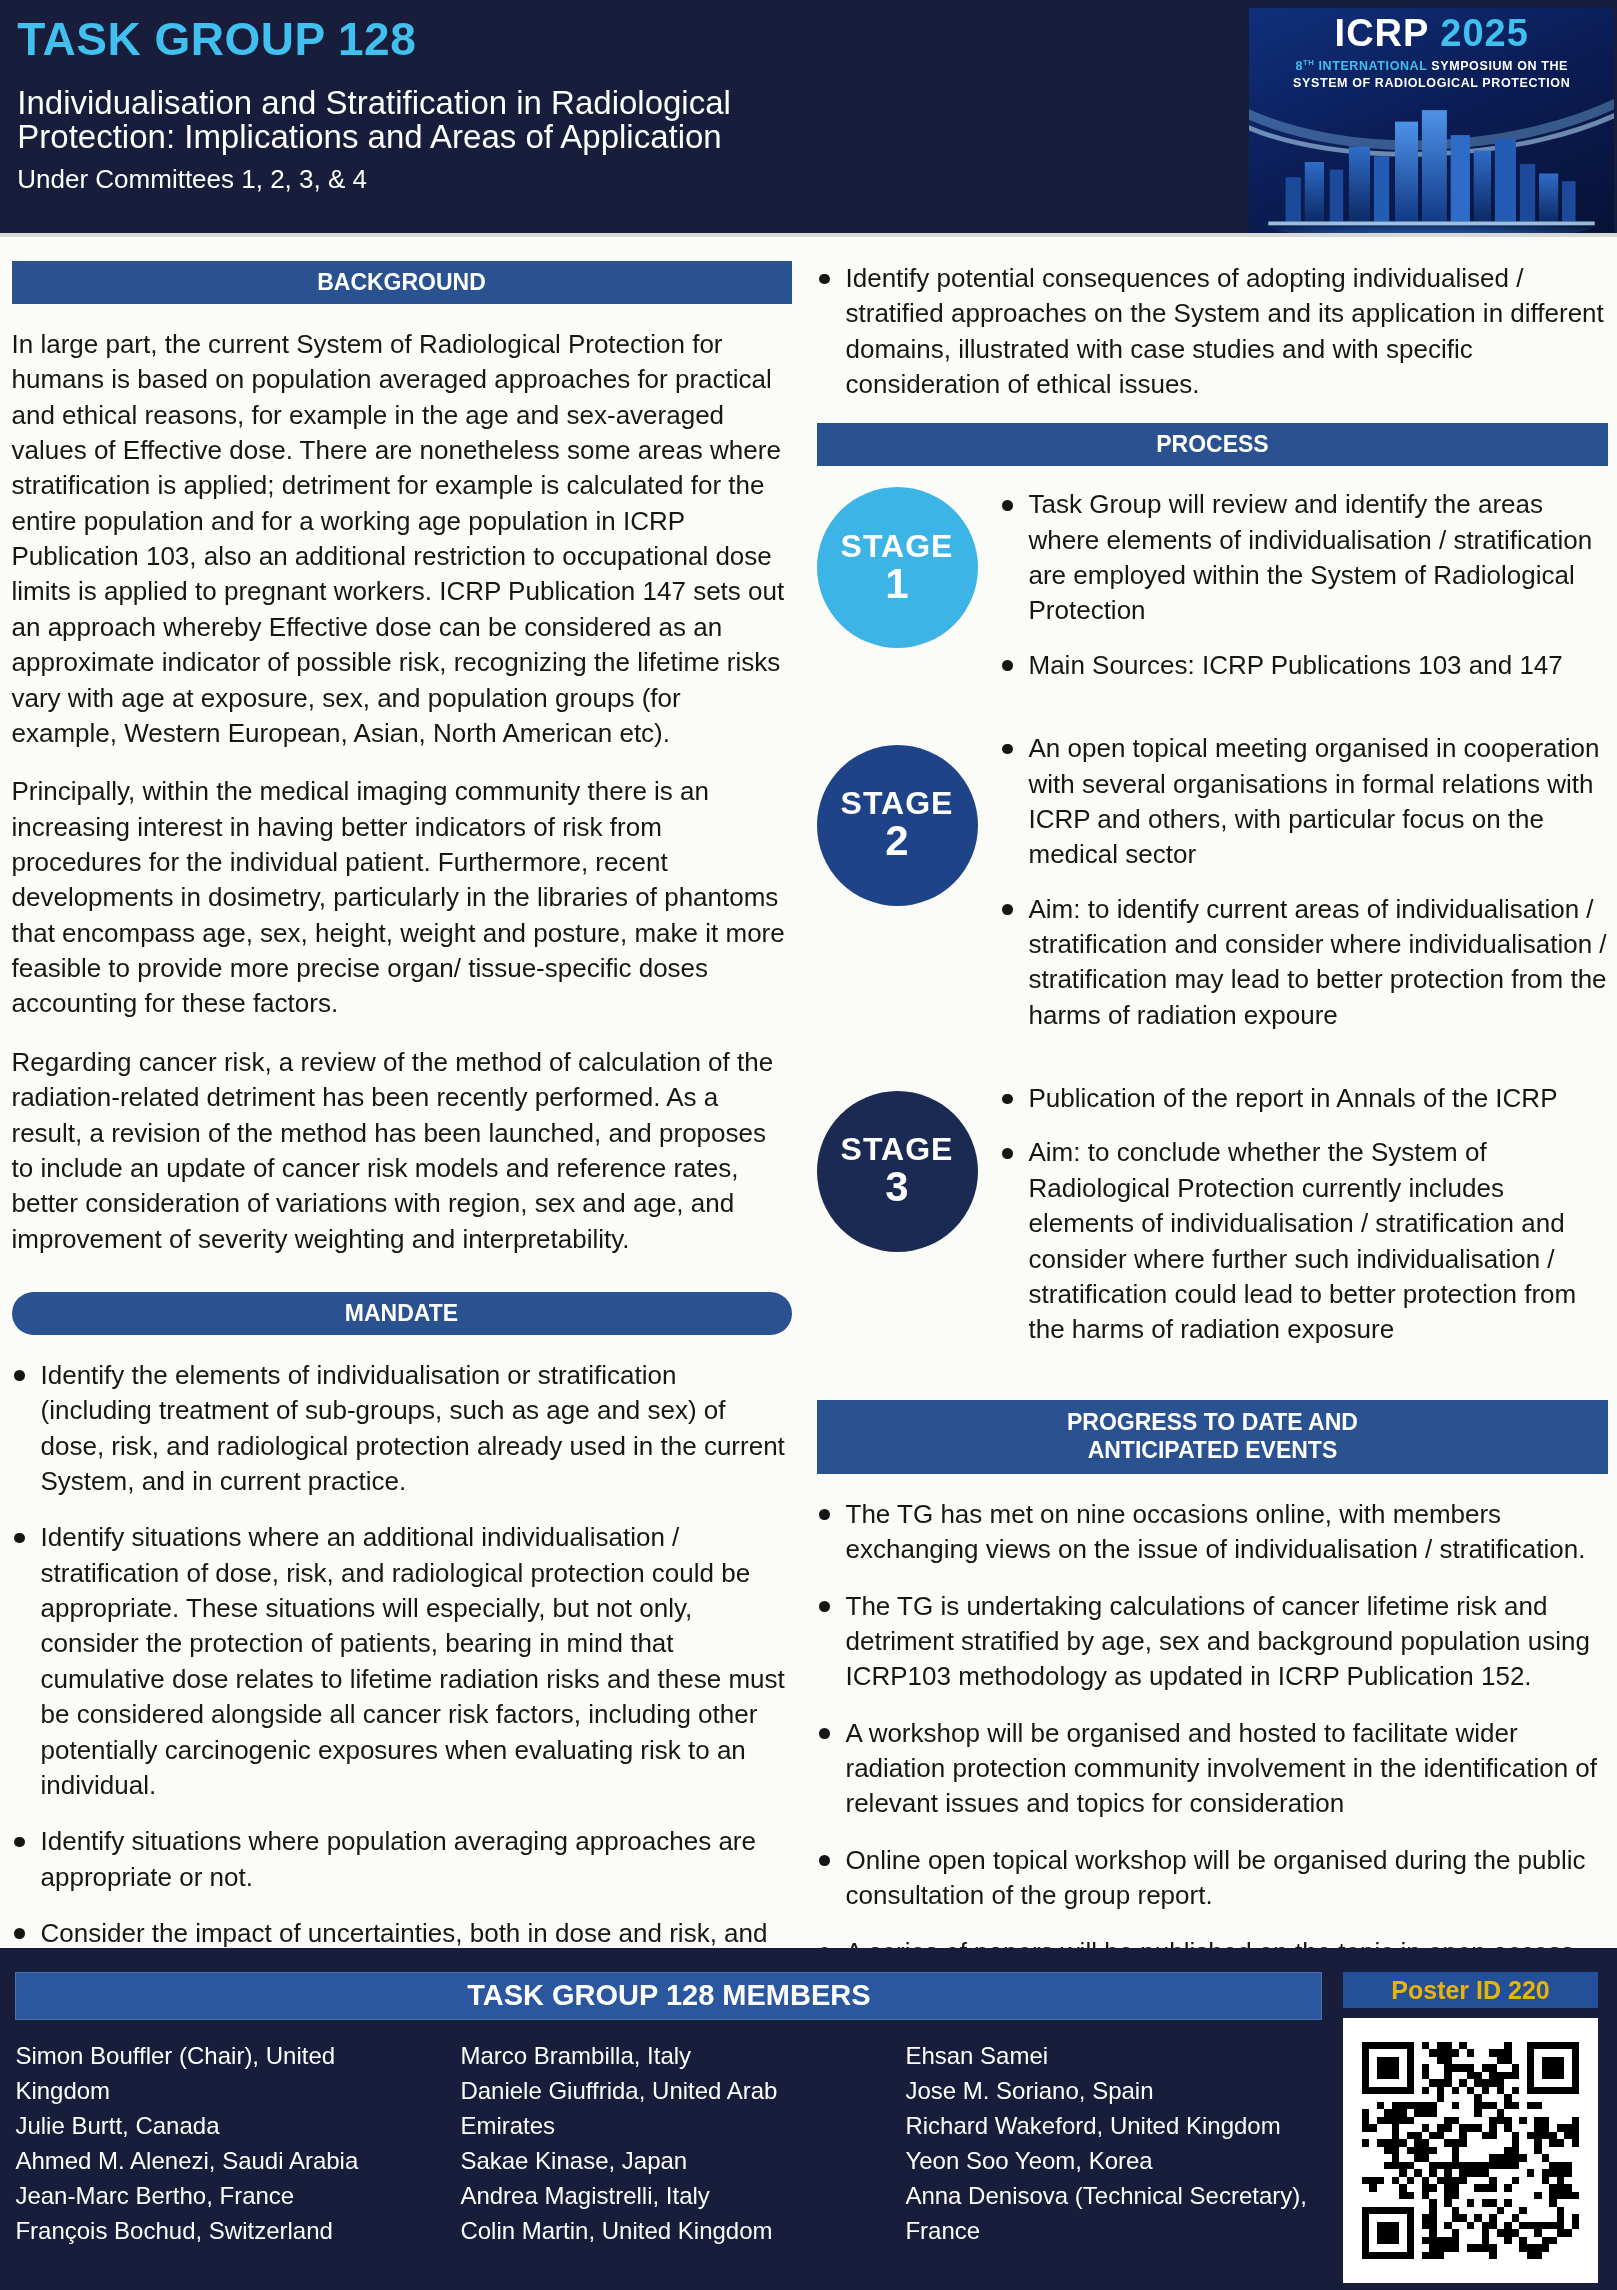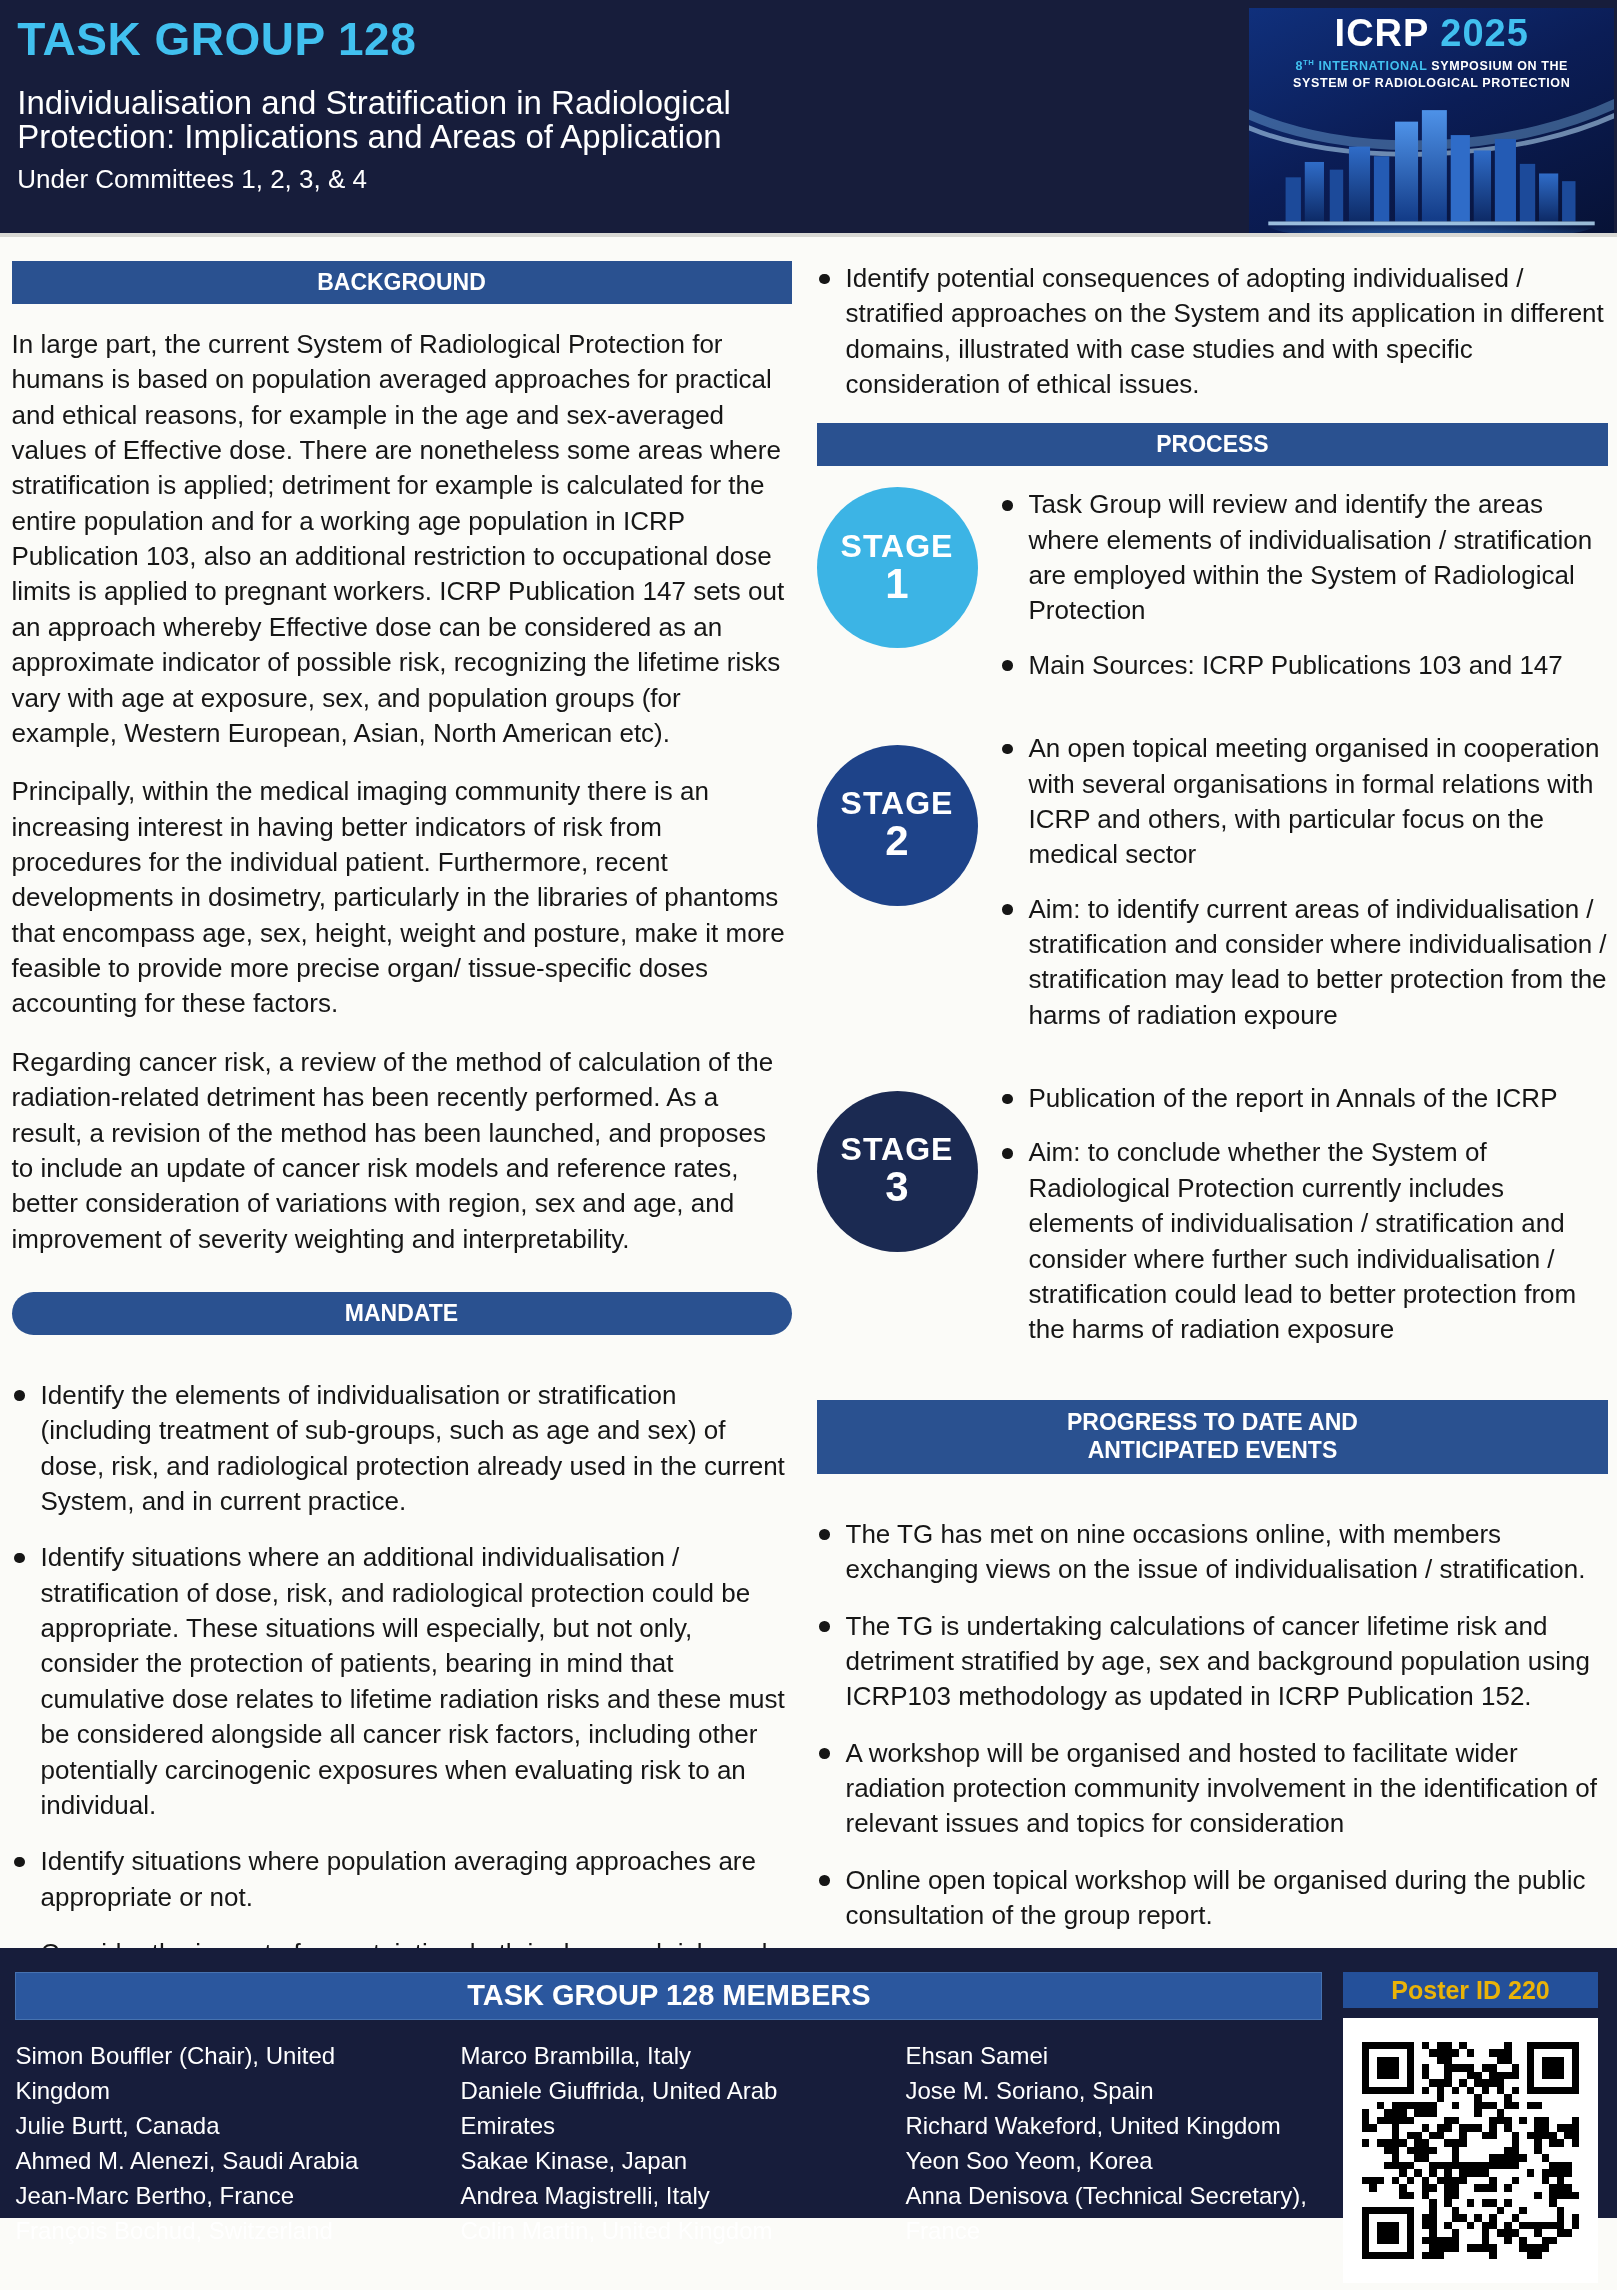--- a/index.html
+++ b/index.html
@@ -42,21 +42,21 @@
   .bar {
     background:#2a5190; color:#fff; text-align:center;
     font-size:23px; font-weight:700; line-height:1.2; padding:7.7px 3.8px;
   }
   .bar + * { margin-top:27px; }
 
   .col-left p { font-size:26px; line-height:1.36; margin-top:23px; }
   .col-left .bar { margin-top:0; }
   .col-left .bar.mandate { margin-top:35px;border-radius:22px; }
 
-  ul.blist { list-style:none; margin-top:43px; }
+  ul.blist { list-style:none; margin-top:23px; }
   ul.blist li {
     position:relative; padding-left:29px; font-size:26px; line-height:1.36;
     margin-bottom:21px;
   }
   ul.blist li::before {
     content:""; position:absolute; left:2.9px; top:12.5px;
     width:10.6px; height:10.6px; border-radius:50%; background:#161616;
   }
   ul.blist.tight { margin-top:0; }
 
@@ -74,21 +74,21 @@
   .s1 { background:#3cb4e5; }
   .s2 { background:#1e4389; margin-top:13.4px; }
   .s3 { background:#1b2a52; margin-top:9.6px; }
   .stage-row ul.blist { margin-top:0; flex:1; }
   .stage-row ul.blist li { margin-bottom:19px; }
 
   .bar.twoline { margin-top:33px; padding:9.6px 3.8px; }
 
   
   .footer {
-    position:absolute; left:0; top:1948px; width:1618px; height:270px;
+    position:absolute; left:0; top:1948px; width:1618px; height:342px;
     background:#171d3b; color:#fff; padding:24px 0 0 15.4px;
   }
   .members-bar {
     width:1307px; height:48px; background:#2b579e; border:1.9px solid #4672b0;
     text-align:center; font-size:29px; font-weight:700; line-height:44px; color:#fff;
   }
   .members-cols { display:flex; margin-top:18px; }
   .members-col { width:445px; }
   .members-col .name { font-size:24px; line-height:35px; max-width:415px; font-weight:400; }
   .members-col.c3 .name { max-width:452px; }

